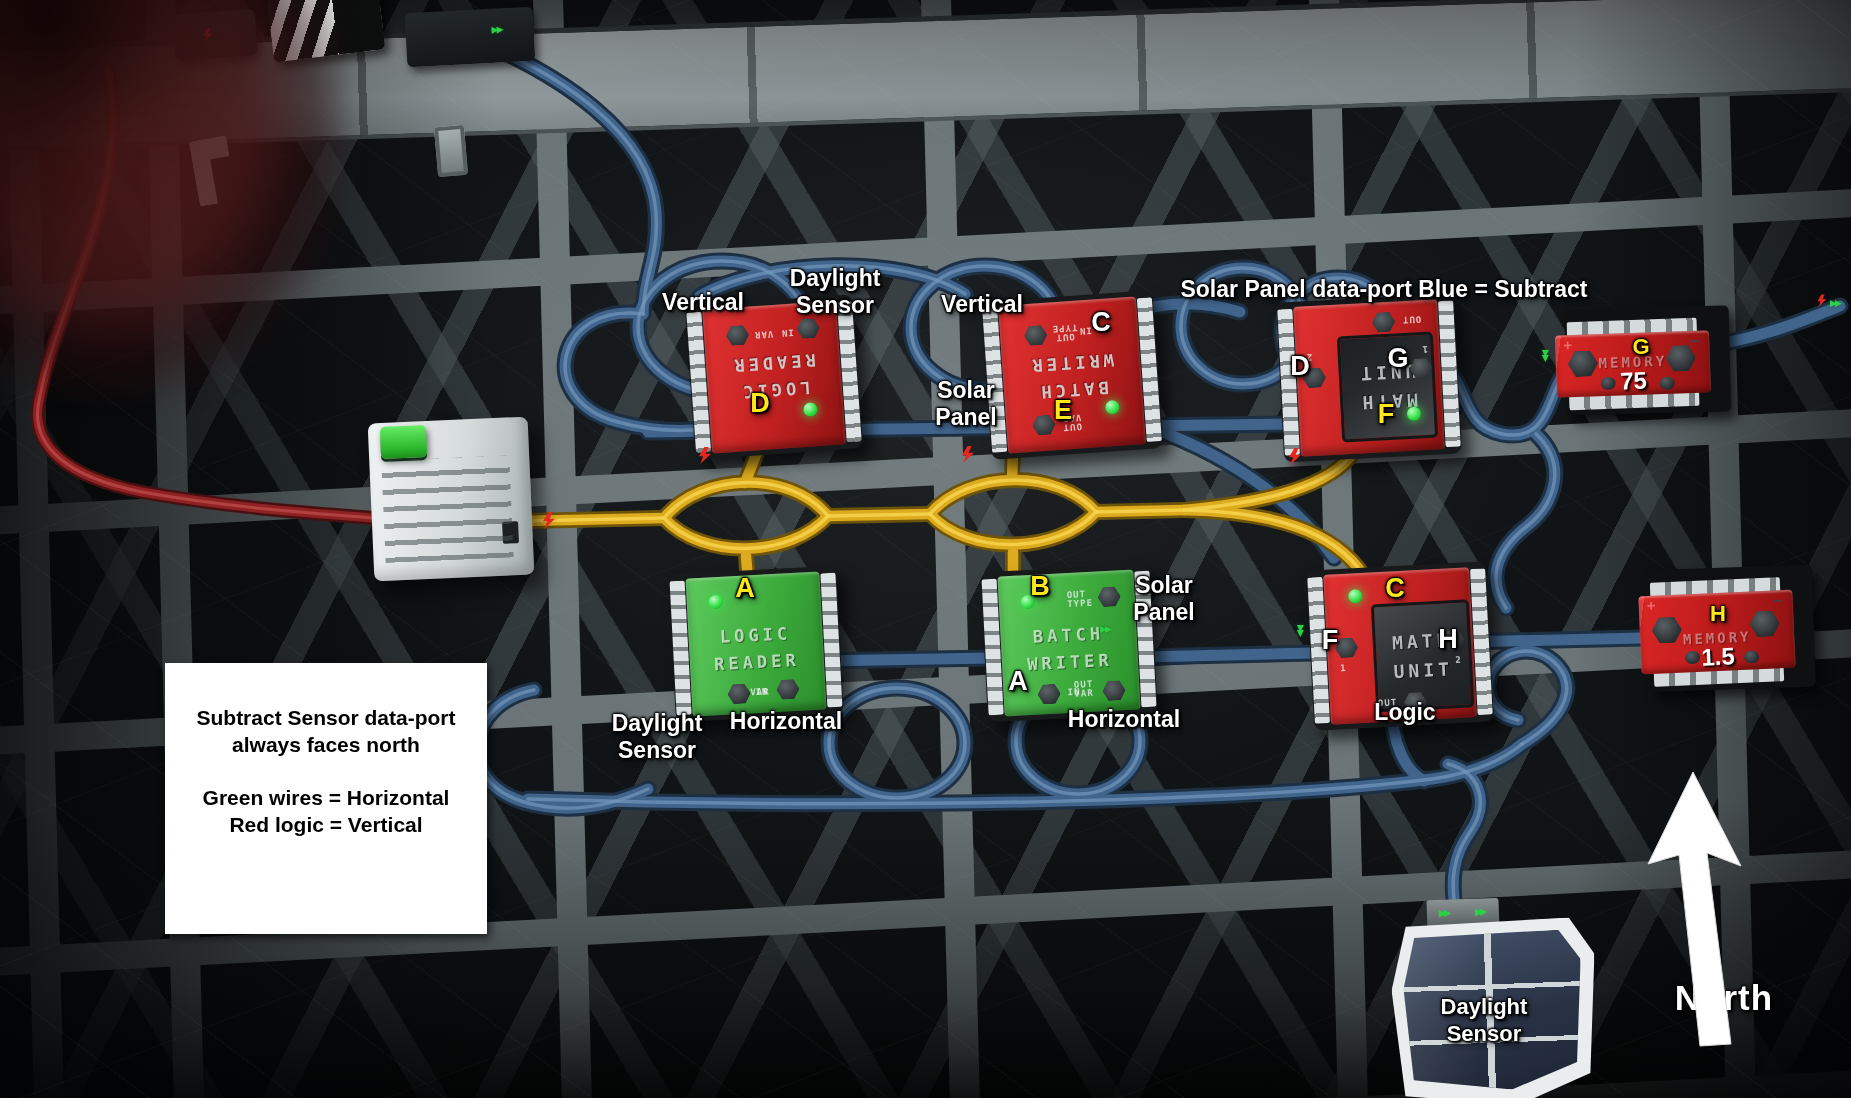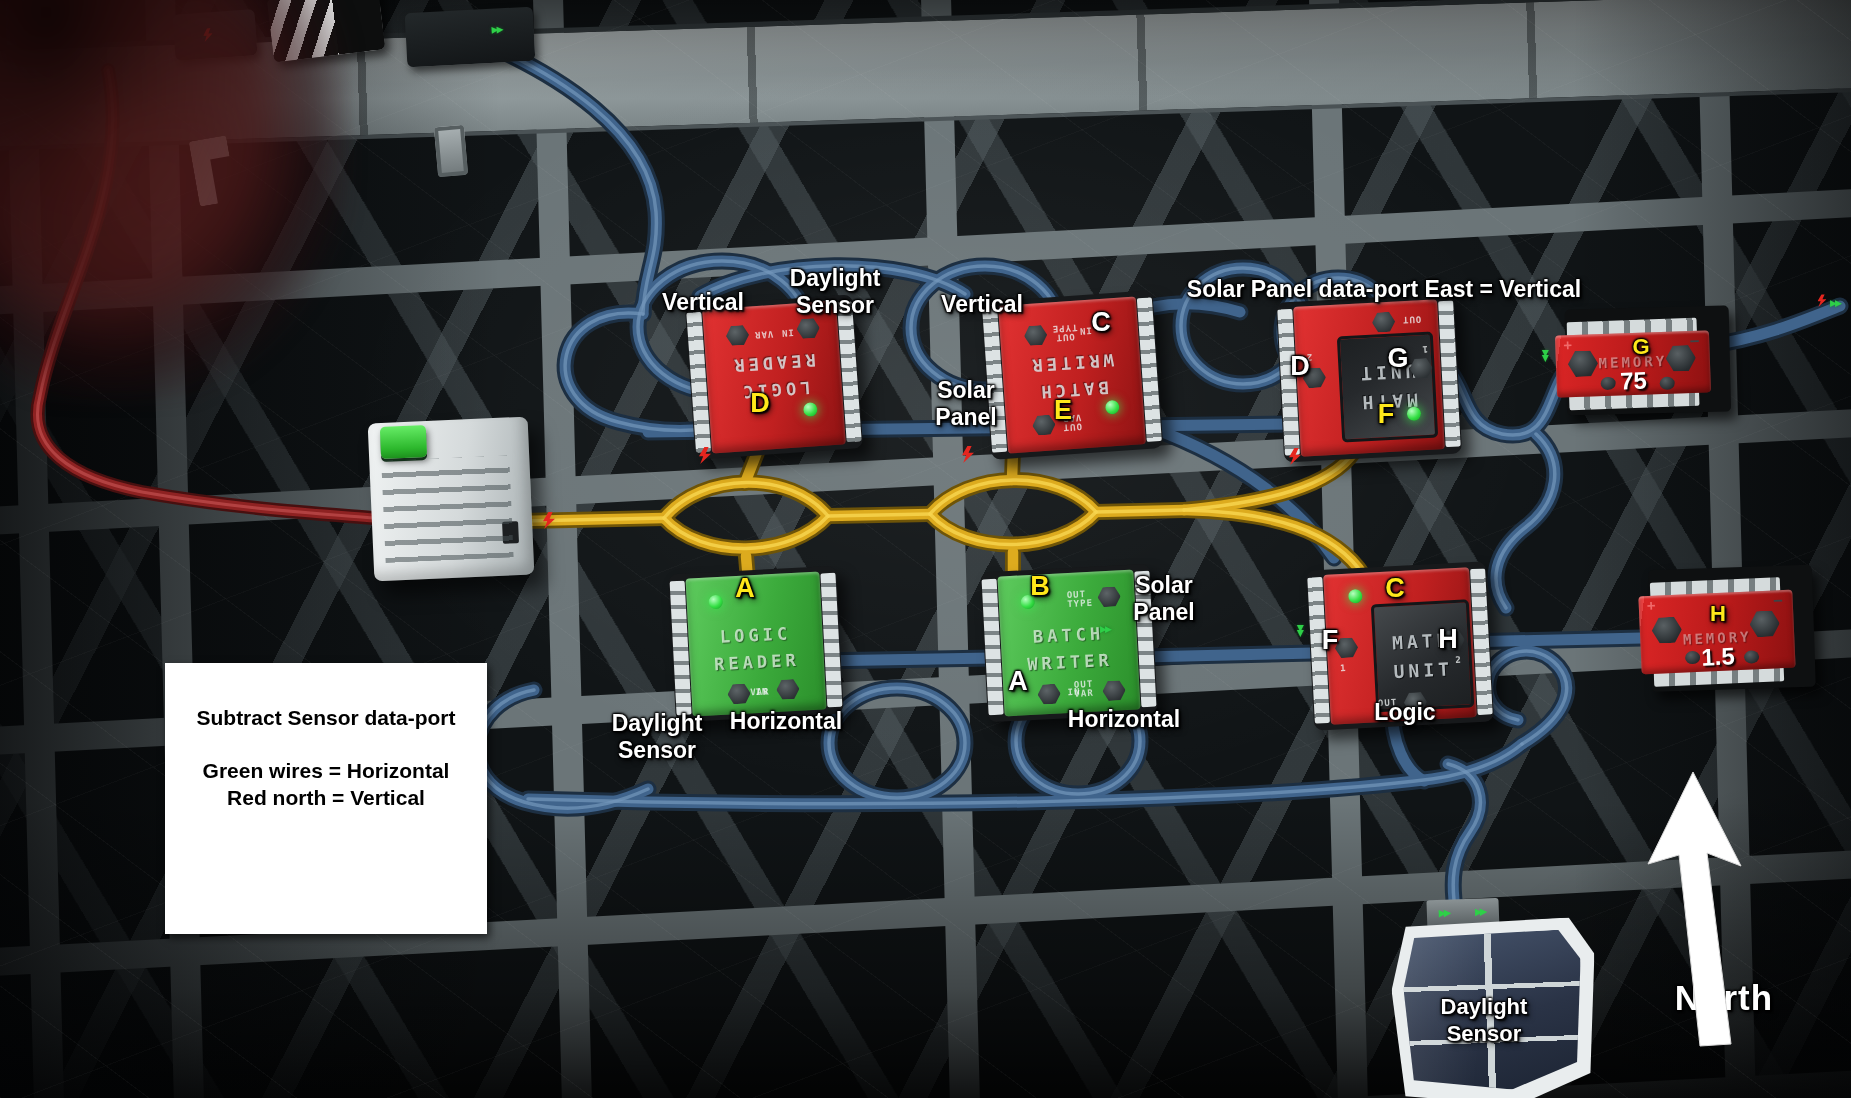--- a/index.html
+++ b/index.html
@@ -501,21 +501,21 @@
   <div class="ann" style="left:703px;top:289px">Vertical</div>
   <div class="ann2" style="left:835px;top:265px">
     <div>Daylight</div>
       <div>Sensor</div>
   </div>
   <div class="ann" style="left:982px;top:291px">Vertical</div>
   <div class="ann2" style="left:966px;top:377px">
     <div>Solar</div>
       <div>Panel</div>
   </div>
-  <div class="ann" style="left:1384px;top:276px">Solar Panel data-port East = Vertical</div>
+  <div class="ann" style="left:1384px;top:276px">Solar Panel data-port Blue = Subtract</div>
   <div class="ann2" style="left:657px;top:710px">
     <div>Daylight</div>
       <div>Sensor</div>
   </div>
   <div class="ann" style="left:786px;top:708px">Horizontal</div>
   <div class="ann" style="left:1124px;top:706px">Horizontal</div>
   <div class="ann2" style="left:1164px;top:572px">
     <div>Solar</div>
       <div>Panel</div>
   </div>
@@ -541,18 +541,19 @@
   <span class="letter y sm" style="left:1641px;top:334px">G</span>
   <span class="letter y sm" style="left:1718px;top:601px">H</span>
 
   <svg class="arrow-svg" width="1851" height="1098" viewBox="0 0 1851 1098">
     <polygon points="1693,772 1648,864 1679,855 1700,1046 1731,1044 1707,853 1741,866" fill="#ffffff" stroke="#d9d9d9" stroke-width="1"></polygon>
   </svg>
 
   <div class="legend">
     <div class="gap"></div>
     <p>Subtract Sensor data-port</p>
+    <p>always faces north</p>
     <div class="gap"></div>
     <p>Green wires = Horizontal</p>
-    <p>Red north = Vertical</p>
+    <p>Red logic = Vertical</p>
   </div>
 
 </div>
 
 </body></html>

